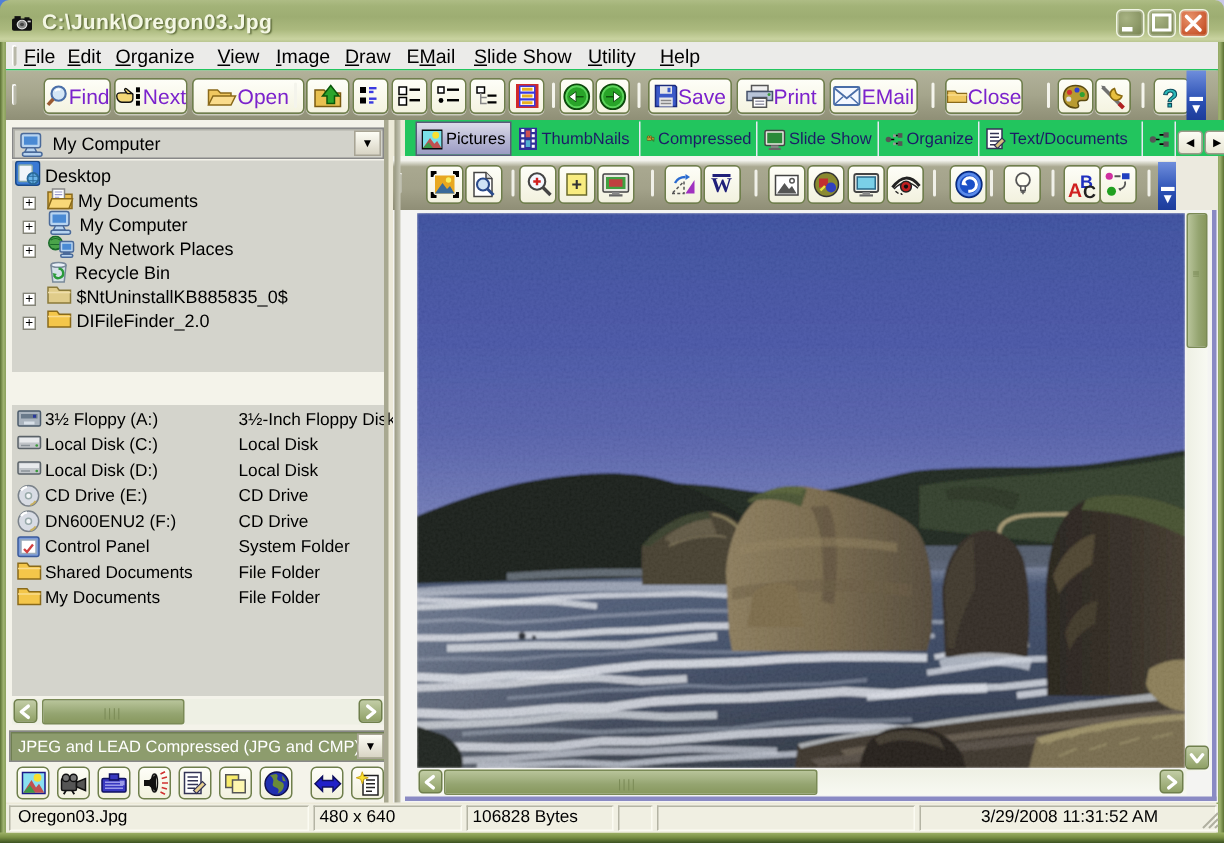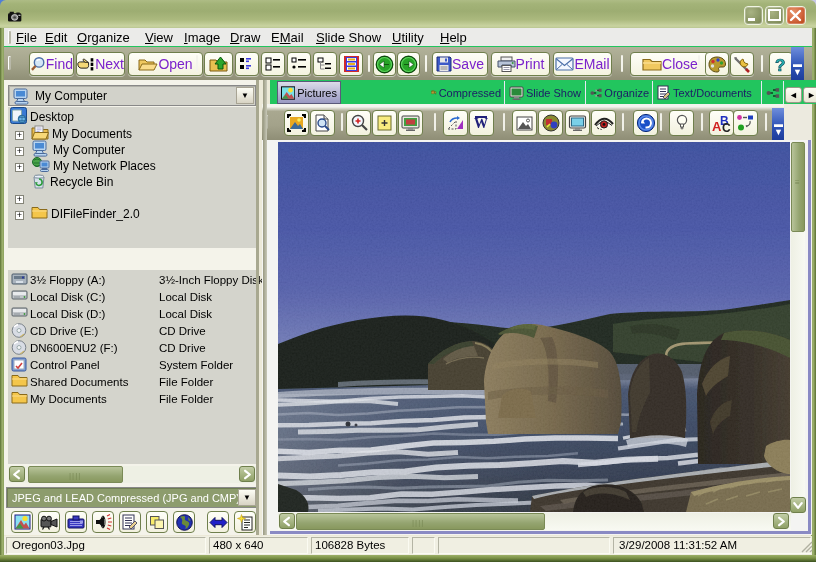--- a/index.html
+++ b/index.html
@@ -82,20 +82,21 @@
     <div id="frameR" class="abs"></div>
     <div id="frameB" class="abs"></div>
   <div id="title-ic" class="abs"><svg width="15" height="12" viewBox="0 0 18 16" preserveAspectRatio="none">
         <rect x="0" y="3" width="16" height="11" rx="1.5" fill="#111"></rect>
         <rect x="2" y="1" width="5" height="3" fill="#111"></rect>
         <rect x="10" y="2" width="4" height="2" fill="#111"></rect>
         <circle cx="8" cy="8.5" r="3.8" fill="#888" stroke="#ddd" stroke-width="1"></circle>
         <circle cx="8" cy="8.5" r="1.6" fill="#444"></circle>
         <rect x="12.5" y="5" width="2.5" height="1.5" fill="#ccc"></rect>
       </svg></div>
+  <div id="title-tx" class="abs">C:\Junk\Oregon03.Jpg</div>
   <div id="btn-min" class="abs capbtn"><svg width="17" height="17">
         <rect x="3" y="11" width="7" height="3" fill="#fff"></rect>
       </svg></div>
   <div id="btn-max" class="abs capbtn"><svg width="17" height="17">
         <rect x="3" y="3" width="11" height="10" fill="none" stroke="#fff" stroke-width="2"></rect>
       </svg></div>
   <div id="btn-cls" class="abs capbtn"><svg width="18" height="17">
         <path d="M4 4 L13 13 M13 4 L4 13" stroke="#fff" stroke-width="2.4" stroke-linecap="round"></path>
       </svg></div>
   <div id="menubar" class="abs">
@@ -238,21 +239,21 @@
       </div>
     <div class="tbtn" style="left:549px;width:59px">
         <svg width="19" height="14" viewBox="0 0 19 14">
           <rect x="1" y="1" width="17" height="12" rx="1" fill="#f4f8ff" stroke="#4a6ea8" stroke-width="1.2"></rect>
           <path d="M1.5 2 L9.5 8.5 L17.5 2" fill="none" stroke="#4a6ea8" stroke-width="1.2"></path>
           <path d="M1.5 12.5 L7 7.5 M17.5 12.5 L12 7.5" fill="none" stroke="#4a6ea8" stroke-width="1"></path>
         </svg>
         <span>EMail</span>
       </div>
     <div class="tsep" style="left:617px"></div>
-    <div class="tbtn" style="left:626px;width:80px">
+    <div class="tbtn" style="left:626px;width:52px">
         <svg width="20" height="14" viewBox="0 0 20 14">
           <path d="M1 13 V2.5 h7 l2 2 h9 V13 z" fill="#f0c860" stroke="#8a6a1a" stroke-width="1.2"></path>
           <path d="M1 6 h18" stroke="#fadc8c" stroke-width="1.5"></path>
         </svg>
         <span>Close</span>
       </div>
     <div class="tsep" style="left:694px"></div>
     <div class="tbtn" style="left:701px;width:24px">
         <svg width="18" height="17" viewBox="0 0 18 17">
           <path d="M9 1 C3.5 1 1 4.5 1 8.5 C1 13 4.5 16 9 16 c2 0 2.5-1.2 1.8-2.4 c-.8-1.4.2-2.6 2-2.6 h2.4 c1.6 0 2.3-1.5 2.3-3 C17.5 4 14 1 9 1z" fill="#b89a30" stroke="#5a4a10"></path>
@@ -323,20 +324,24 @@
               <rect x="11" y="11" width="5" height="1.5" fill="#4a6a9a"></rect>
               <rect x="9.5" y="12.5" width="8" height="2" rx="1" fill="#b8d4f0" stroke="#4a6a9a"></rect>
             </svg></span>My Network Places</div>
       <div class="trow" style="top:67px;left:23px"><span style="margin-right:3px"><svg width="16" height="17" viewBox="0 0 16 17">
               <path d="M3 5 h10 l-1.2 11 h-7.6z" fill="#d4e4f0" fill-opacity=".8" stroke="#7a8a9a"></path>
               <ellipse cx="8" cy="4.6" rx="5" ry="1.6" fill="#e8f0f8" stroke="#7a8a9a"></ellipse>
               <path d="M8 7 a3.2 3.2 0 1 1 -3 4.5" fill="none" stroke="#2a9a3a" stroke-width="1.6"></path>
               <path d="M4 10 l1 2.4 2 -1.8z" fill="#2a9a3a"></path>
             </svg></span>Recycle Bin</div>
       <div class="texp abs" style="left:7px;top:88px">+</div>
+      <div class="trow" style="top:83px;left:23px"><span style="margin-right:3px"><svg width="17" height="13" viewBox="0 0 17 13">
+              <path d="M1 12 V1.5 h6 l1.5 2 H16 V12z" fill="#e0cc8a" stroke="#8a7a3a"></path>
+              <path d="M1 5 h15" stroke="#eeddaa" stroke-width="1"></path>
+            </svg></span>$NtUninstallKB885835_0$</div>
       <div class="texp abs" style="left:7px;top:104px">+</div>
       <div class="trow" style="top:99px;left:23px"><span style="margin-right:3px"><svg width="17" height="13" viewBox="0 0 17 13">
               <path d="M1 12 V1.5 h6 l1.5 2 H16 V12z" fill="#f4c64a" stroke="#8a6a1a"></path>
               <path d="M1 5 h15" stroke="#fadc8c" stroke-width="1"></path>
             </svg></span>DIFileFinder_2.0</div>
     </div>
     <div id="list" class="abs">
       <div class="lrow" style="top:2px">
           <span class="ic"><svg width="17" height="14" viewBox="0 0 17 14">
               <rect x="1" y="2" width="15" height="10" rx="1" fill="#aab4be" stroke="#4a5a6a"></rect>
@@ -505,20 +510,38 @@
   <div id="tabrow" class="abs">
     <div class="tab active" style="left:7px;width:64px">
         <svg width="15" height="14" viewBox="0 0 15 14">
           <rect x="0" y="0" width="15" height="14" fill="#000"></rect>
           <rect x="1" y="1" width="13" height="12" fill="#7ae0e8"></rect>
           <circle cx="10" cy="4" r="2.4" fill="#f8e030"></circle>
           <path d="M1 13 L6 6 L9 10 L11 8 L14 13z" fill="#c05050"></path>
           <path d="M1 13 L5 9 L8 13z" fill="#3a9a4a"></path>
         </svg>
         <span>Pictures</span>
+      </div>
+    <div class="tab" style="left:72px;width:85px">
+        <svg width="14" height="15" viewBox="0 0 14 15">
+          <rect x="1" y="0" width="12" height="15" fill="#30309a"></rect>
+          <g fill="#fff">
+            <rect x="2.5" y="1" width="2" height="2"></rect>
+            <rect x="2.5" y="4.5" width="2" height="2"></rect>
+            <rect x="2.5" y="8" width="2" height="2"></rect>
+            <rect x="2.5" y="11.5" width="2" height="2"></rect>
+            <rect x="9.5" y="1" width="2" height="2"></rect>
+            <rect x="9.5" y="4.5" width="2" height="2"></rect>
+            <rect x="9.5" y="8" width="2" height="2"></rect>
+            <rect x="9.5" y="11.5" width="2" height="2"></rect>
+          </g>
+          <rect x="5.5" y="2" width="3" height="4.5" fill="#d05050"></rect>
+          <rect x="5.5" y="8.5" width="3" height="4.5" fill="#50b0d0"></rect>
+        </svg>
+        <span>ThumbNails</span>
       </div>
     <div class="tab" style="left:158px;width:77px">
         <svg width="17" height="13" viewBox="0 0 17 13">
           <rect x="1" y="3" width="9" height="7" rx="1" fill="#caa93c" stroke="#4a3a0a"></rect>
           <circle cx="4" cy="2.8" r="2.2" fill="#caa93c" stroke="#4a3a0a"></circle>
           <circle cx="8.5" cy="2.8" r="2.2" fill="#caa93c" stroke="#4a3a0a"></circle>
           <path d="M10 5.5 L15 3.5 V9.5 L10 7.5z" fill="#caa93c" stroke="#4a3a0a"></path>
           <path d="M11.5 10 q2 2 4.5 1" stroke="#4a3a0a" fill="none"></path>
         </svg>
         <span>Compressed</span>
@@ -840,18 +863,18 @@
           </svg>
         </div>
     </div>
   </div>
   <div id="statusbar" class="abs">
     <div class="spanel" style="left:2px;width:200px">Oregon03.Jpg</div>
     <div class="spanel" style="left:205px;width:99px;padding-left:3px">480 x 640</div>
     <div class="spanel" style="left:307px;width:98px;padding-left:3px">106828 Bytes</div>
     <div class="spanel" style="left:408px;width:23px"></div>
     <div class="spanel" style="left:434px;width:172px"></div>
-    <div class="spanel" style="left:609px;width:198px;text-align:left;padding-right:38px">3/29/2008 11:31:52 AM</div>
+    <div class="spanel" style="left:609px;width:198px;text-align:right;padding-right:38px">3/29/2008 11:31:52 AM</div>
     <svg class="abs" style="left:797px;top:5px" width="12" height="12">
         <path d="M11 1 L1 11 M11 5 L5 11 M11 9 L9 11" stroke="#b0b0a0" stroke-width="1.4"></path>
       </svg>
   </div>
 </div>
 
 </body></html>

